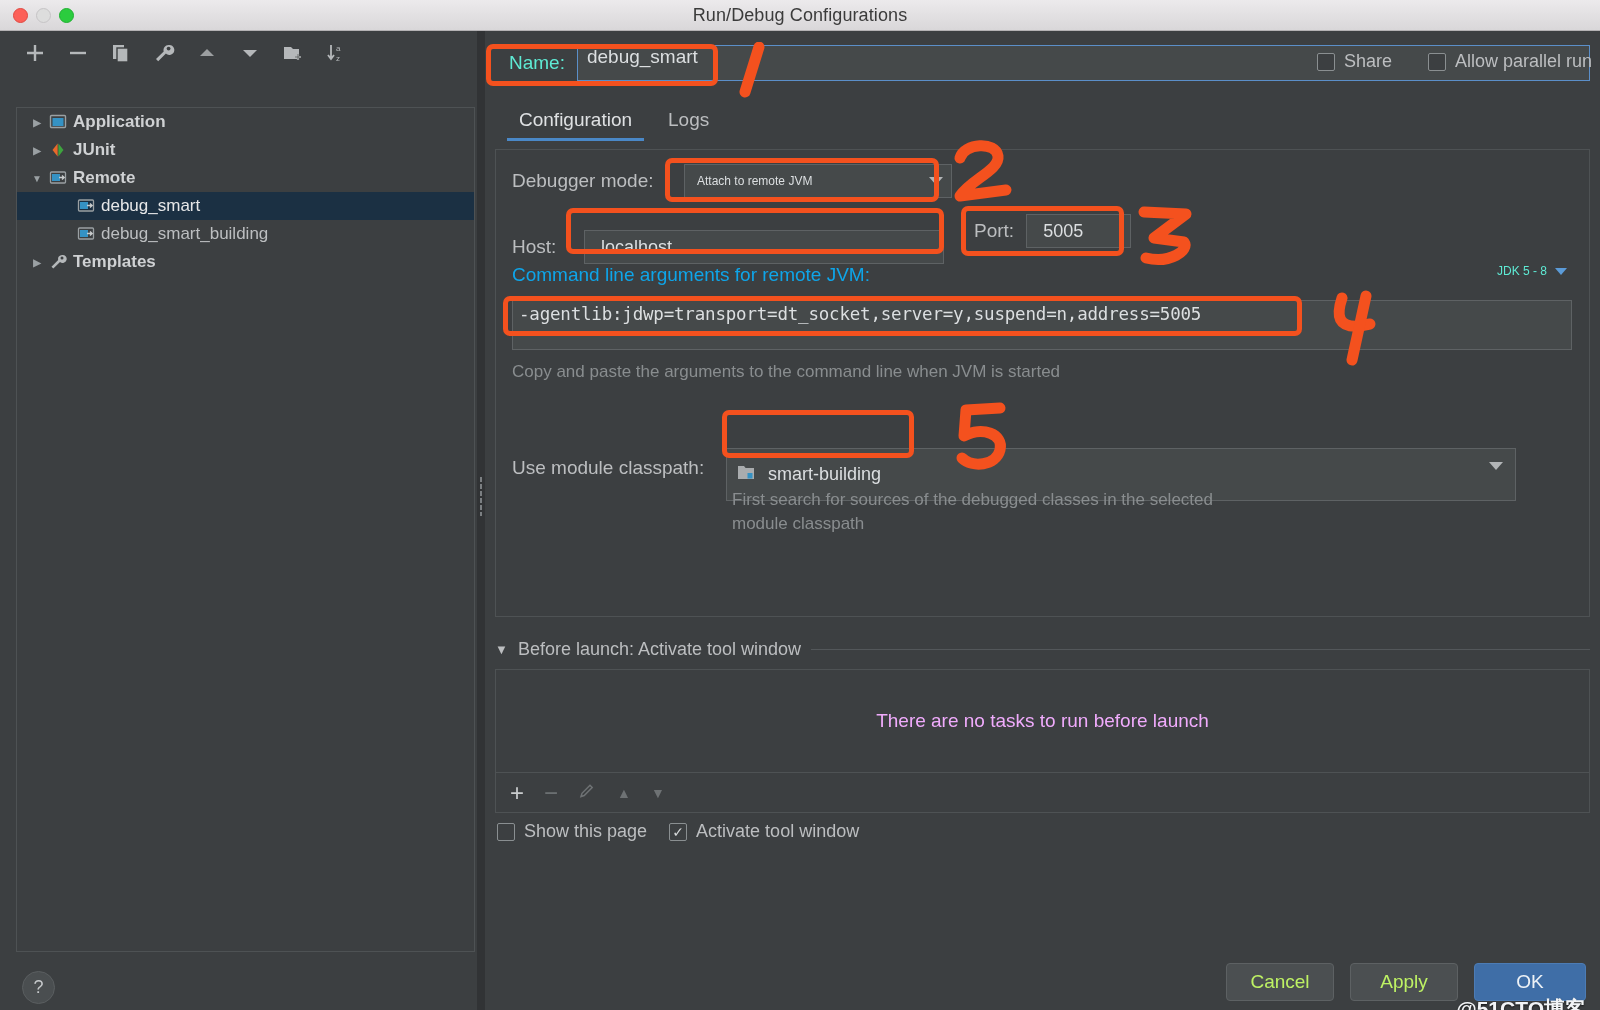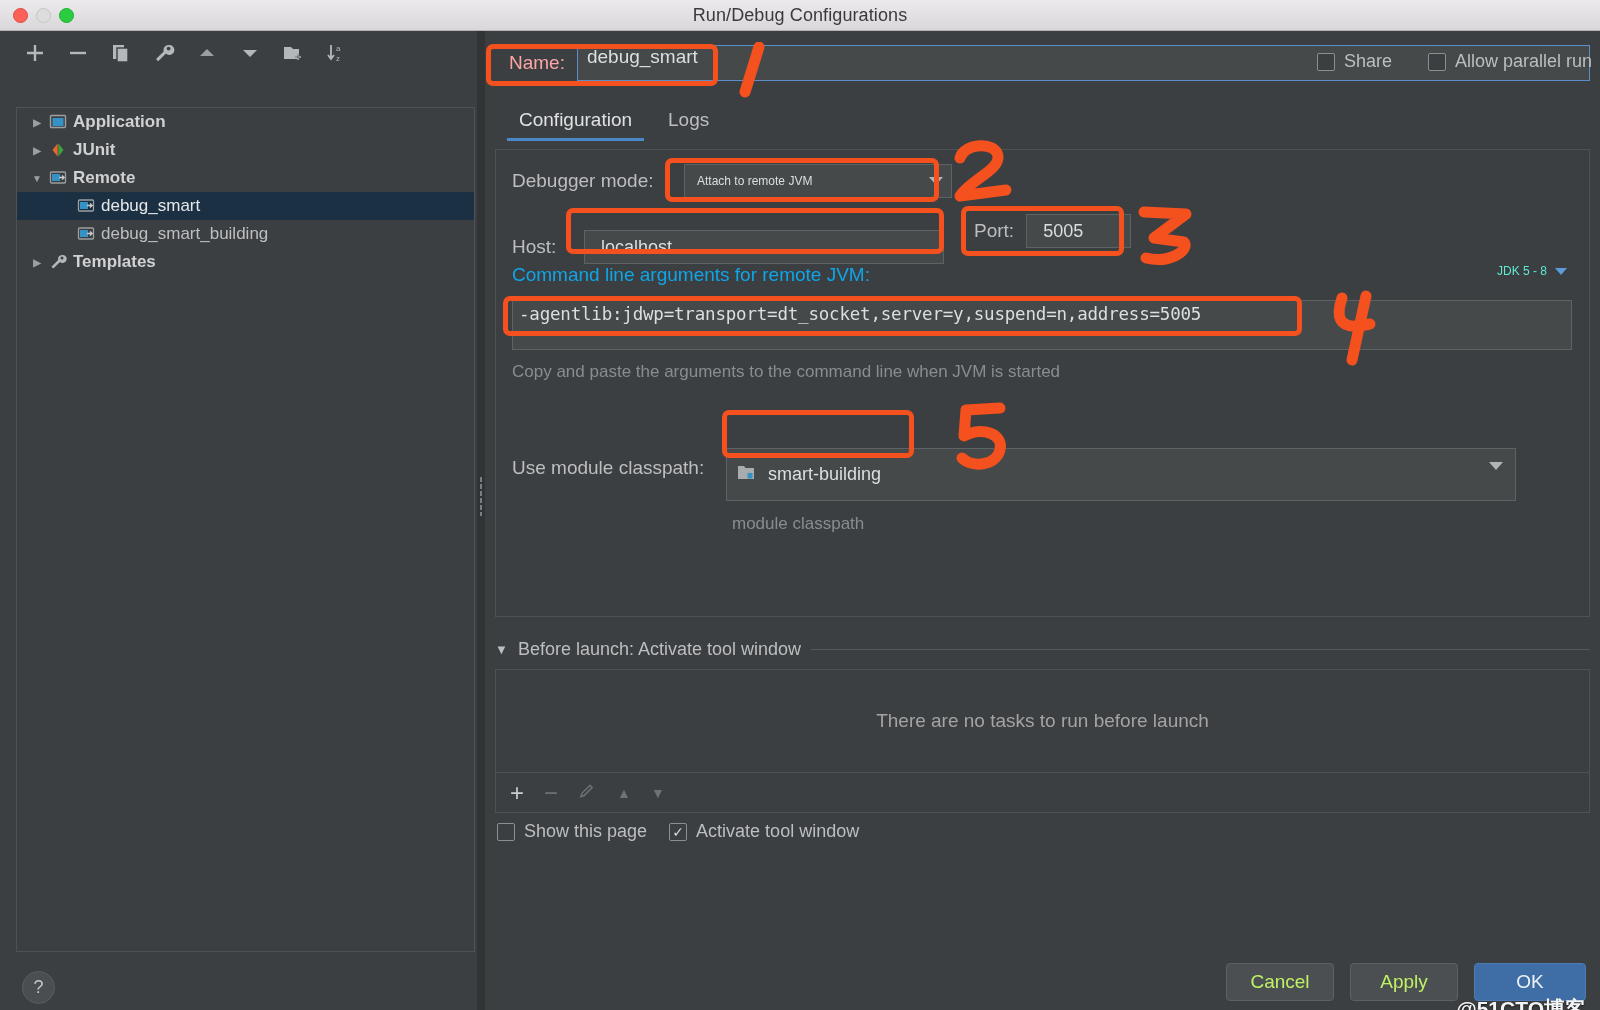--- a/index.html
+++ b/index.html
@@ -69,21 +69,21 @@
   
   .right-panel {
     position: absolute; left: 485px; top: 31px; width: 1115px; height: 979px;
     background: #3c3f41;
   }
 
   .name-row {
     position: absolute; left: 10px; top: 12px; width: 1095px; height: 40px;
     display: flex; align-items: center;
   }
-  .name-label { color: #fca5a5; font-size: 19px; margin-left: 14px; margin-right: 12px; }
+  .name-label { color: #5eead4; font-size: 19px; margin-left: 14px; margin-right: 12px; }
   .name-input {
     flex: 1; height: 36px; background: #45494a; border: 1px solid #5b8fc9;
     color: #dcdfe1; font-size: 19px; padding: 0 9px; outline: none;
     font-family: "Liberation Sans", sans-serif;
   }
   .share-wrap {
     position: absolute; right: 8px; top: 20px; display: flex; align-items: center; gap: 36px;
   }
   .cbx-row { display: flex; align-items: center; gap: 9px; color: #bcbec0; font-size: 18px; }
   .cbx {
@@ -140,21 +140,21 @@
   }
   .mod-caret { position: absolute; right: 12px; top: 13px; }
 
   
   .bl-header { position: absolute; left: 10px; top: 608px; width: 1095px; display: flex; align-items: center; gap: 10px; }
   .bl-title { color: #bcbec0; font-size: 18px; white-space: nowrap; }
   .bl-line { flex: 1; height: 1px; background: #53575a; }
   .bl-box {
     position: absolute; left: 10px; top: 638px; width: 1095px; height: 104px;
     border: 1px solid #4e5254; display: flex; align-items: center; justify-content: center;
-    color: #a3a3a3; font-size: 19px;
+    color: #f0abfc; font-size: 19px;
   }
   .bl-tools {
     position: absolute; left: 10px; top: 742px; width: 1095px; height: 40px;
     border: 1px solid #4e5254; border-top: none; display: flex; align-items: center; gap: 20px; padding-left: 14px;
     color: #8e9294; font-size: 19px;
   }
   .bl-checks { position: absolute; left: 12px; top: 790px; display: flex; align-items: center; gap: 22px; }
 
   
   .help-btn {
@@ -384,20 +384,23 @@
       </div>
       <div class="mod-combo">
         <span>
           <svg width="19" height="17" viewBox="0 0 19 17">
               <path d="M1 2h6l1.6 2H17v11H1z" fill="#a9acae"></path>
               <rect x="10.5" y="9" width="5" height="5.5" fill="#3592c4"></rect>
             </svg>
         </span>
         <span>smart-building</span>
         <span class="caret mod-caret"></span>
+      </div>
+      <div class="frow" style="left:236px; top:340px;">
+        <span class="hint">First search for sources of the debugged classes in the selected</span>
       </div>
       <div class="frow" style="left:236px; top:364px;">
         <span class="hint">module classpath</span>
       </div>
     </div>
 
     <div class="bl-header">
       <span style="color:#bcbec0; font-size:13px;">▼</span>
       <span class="bl-title">Before launch: Activate tool window</span>
       <span class="bl-line"></span>

